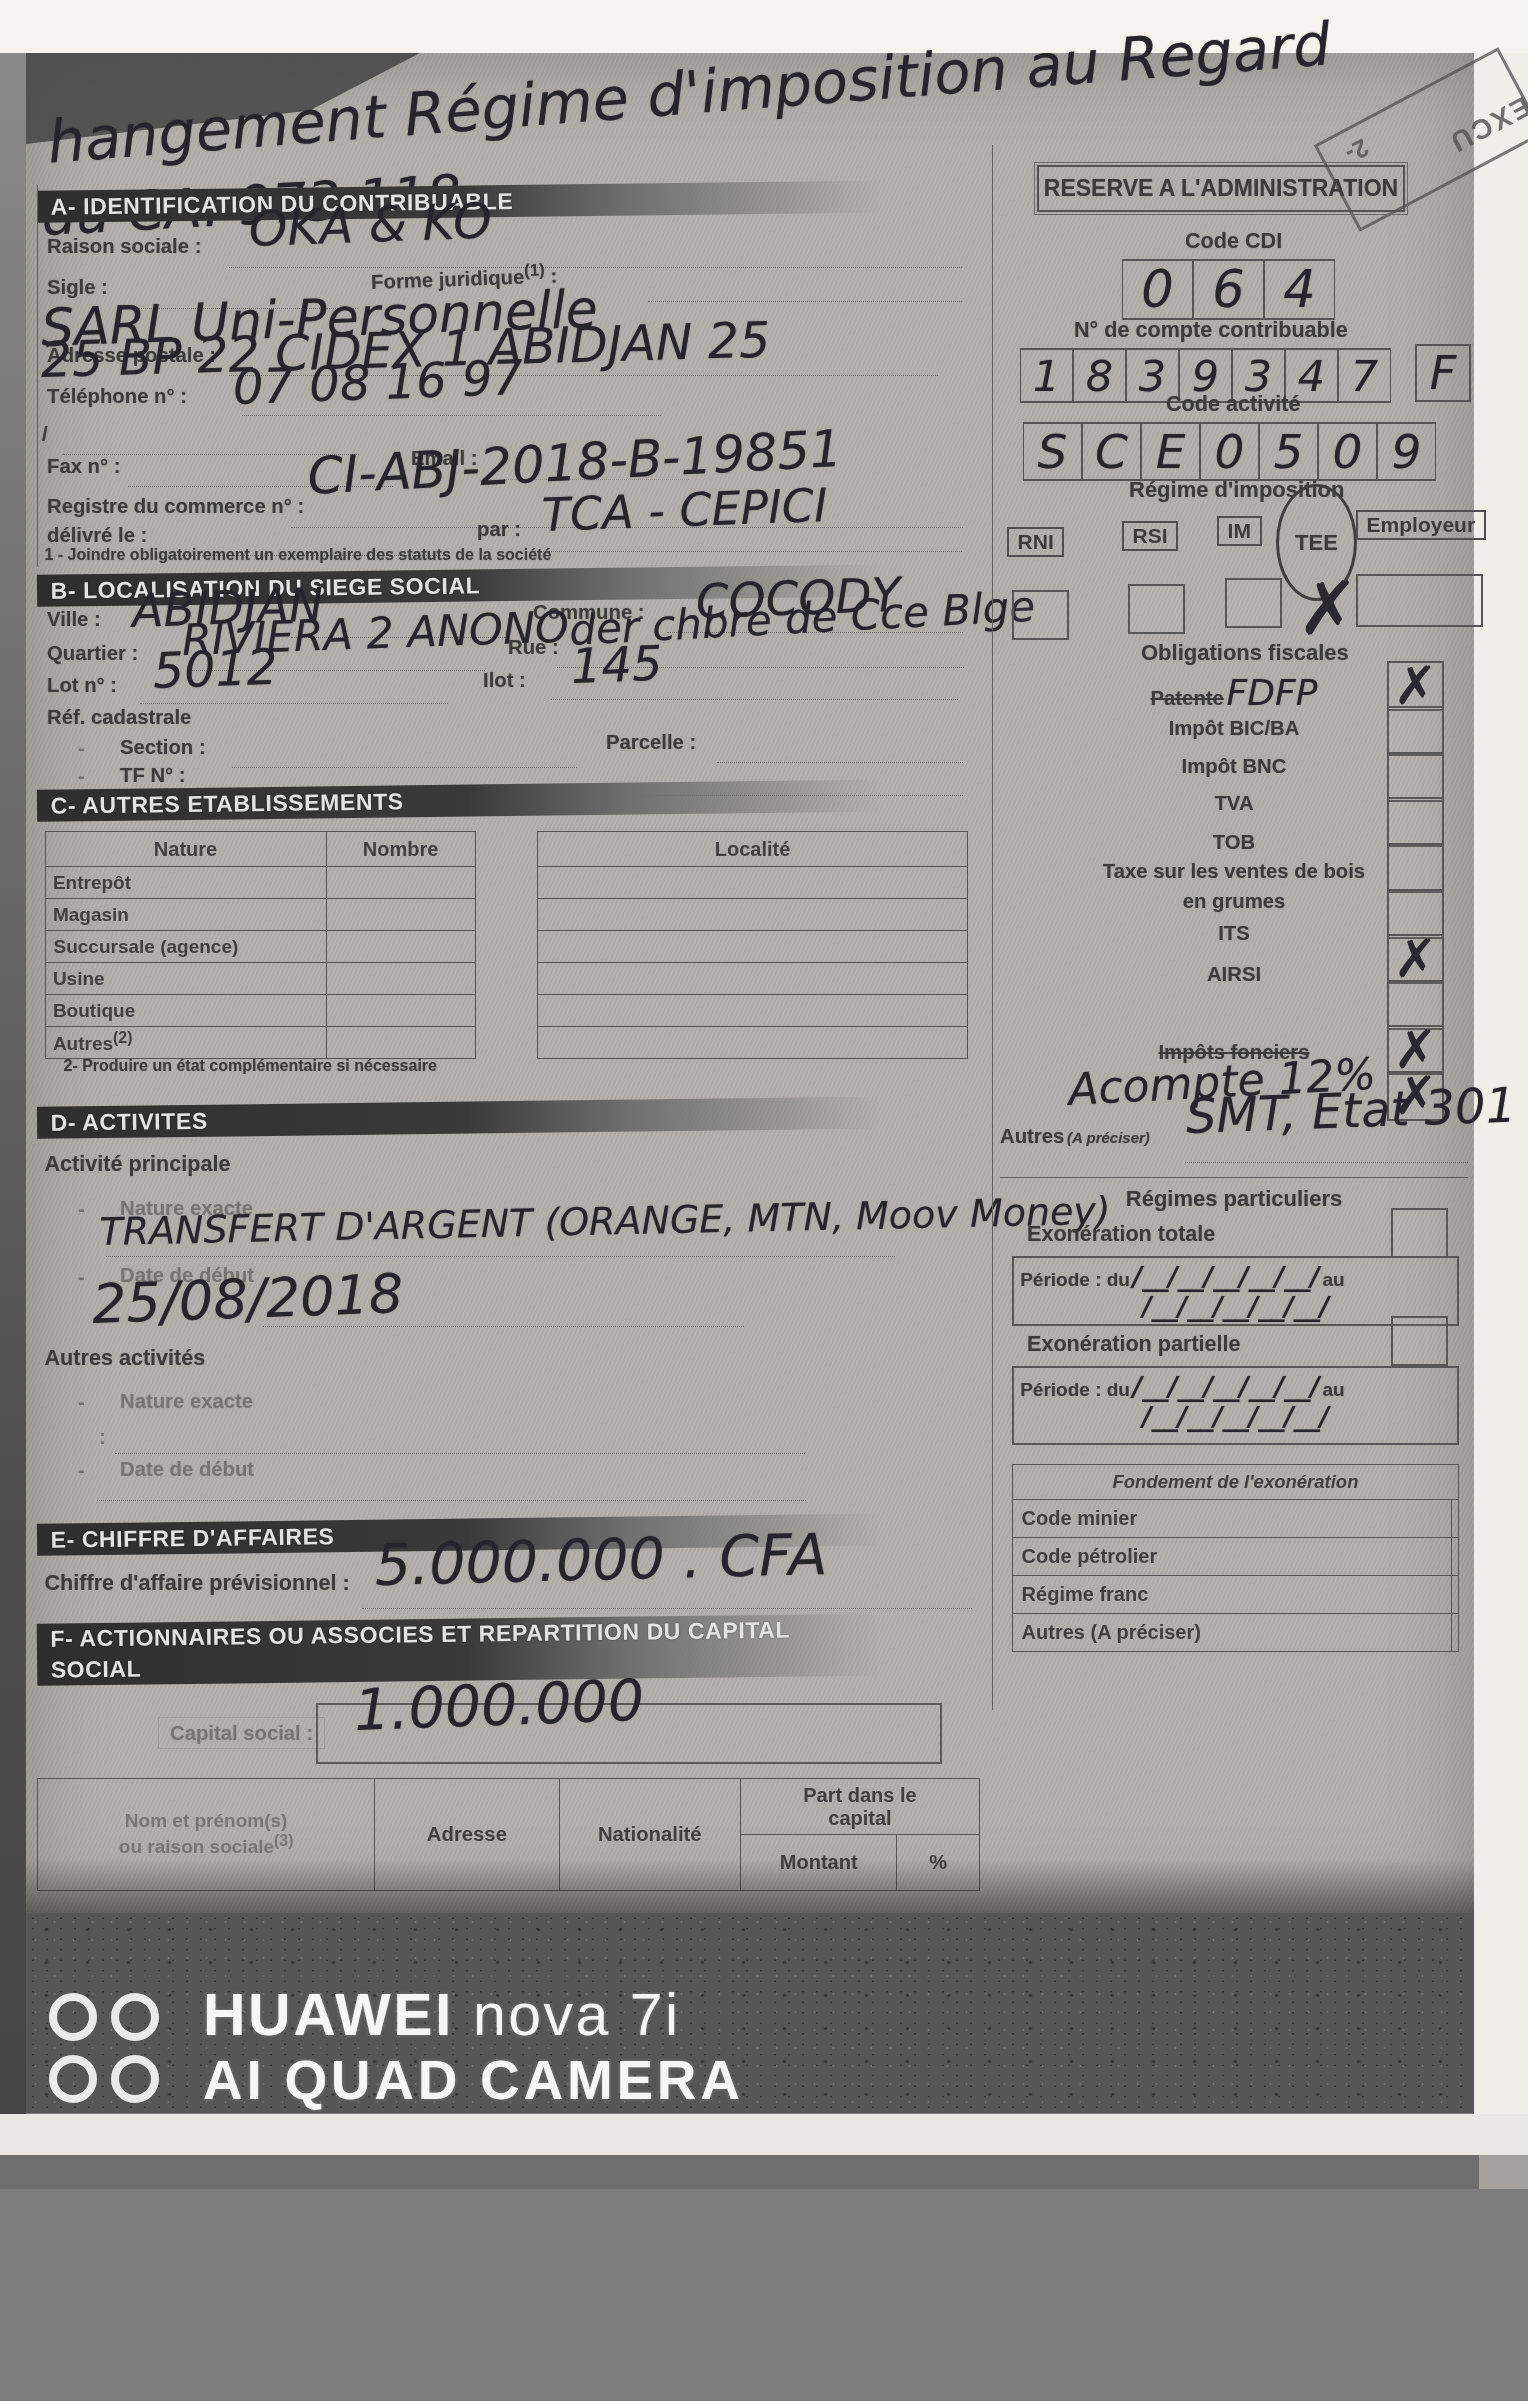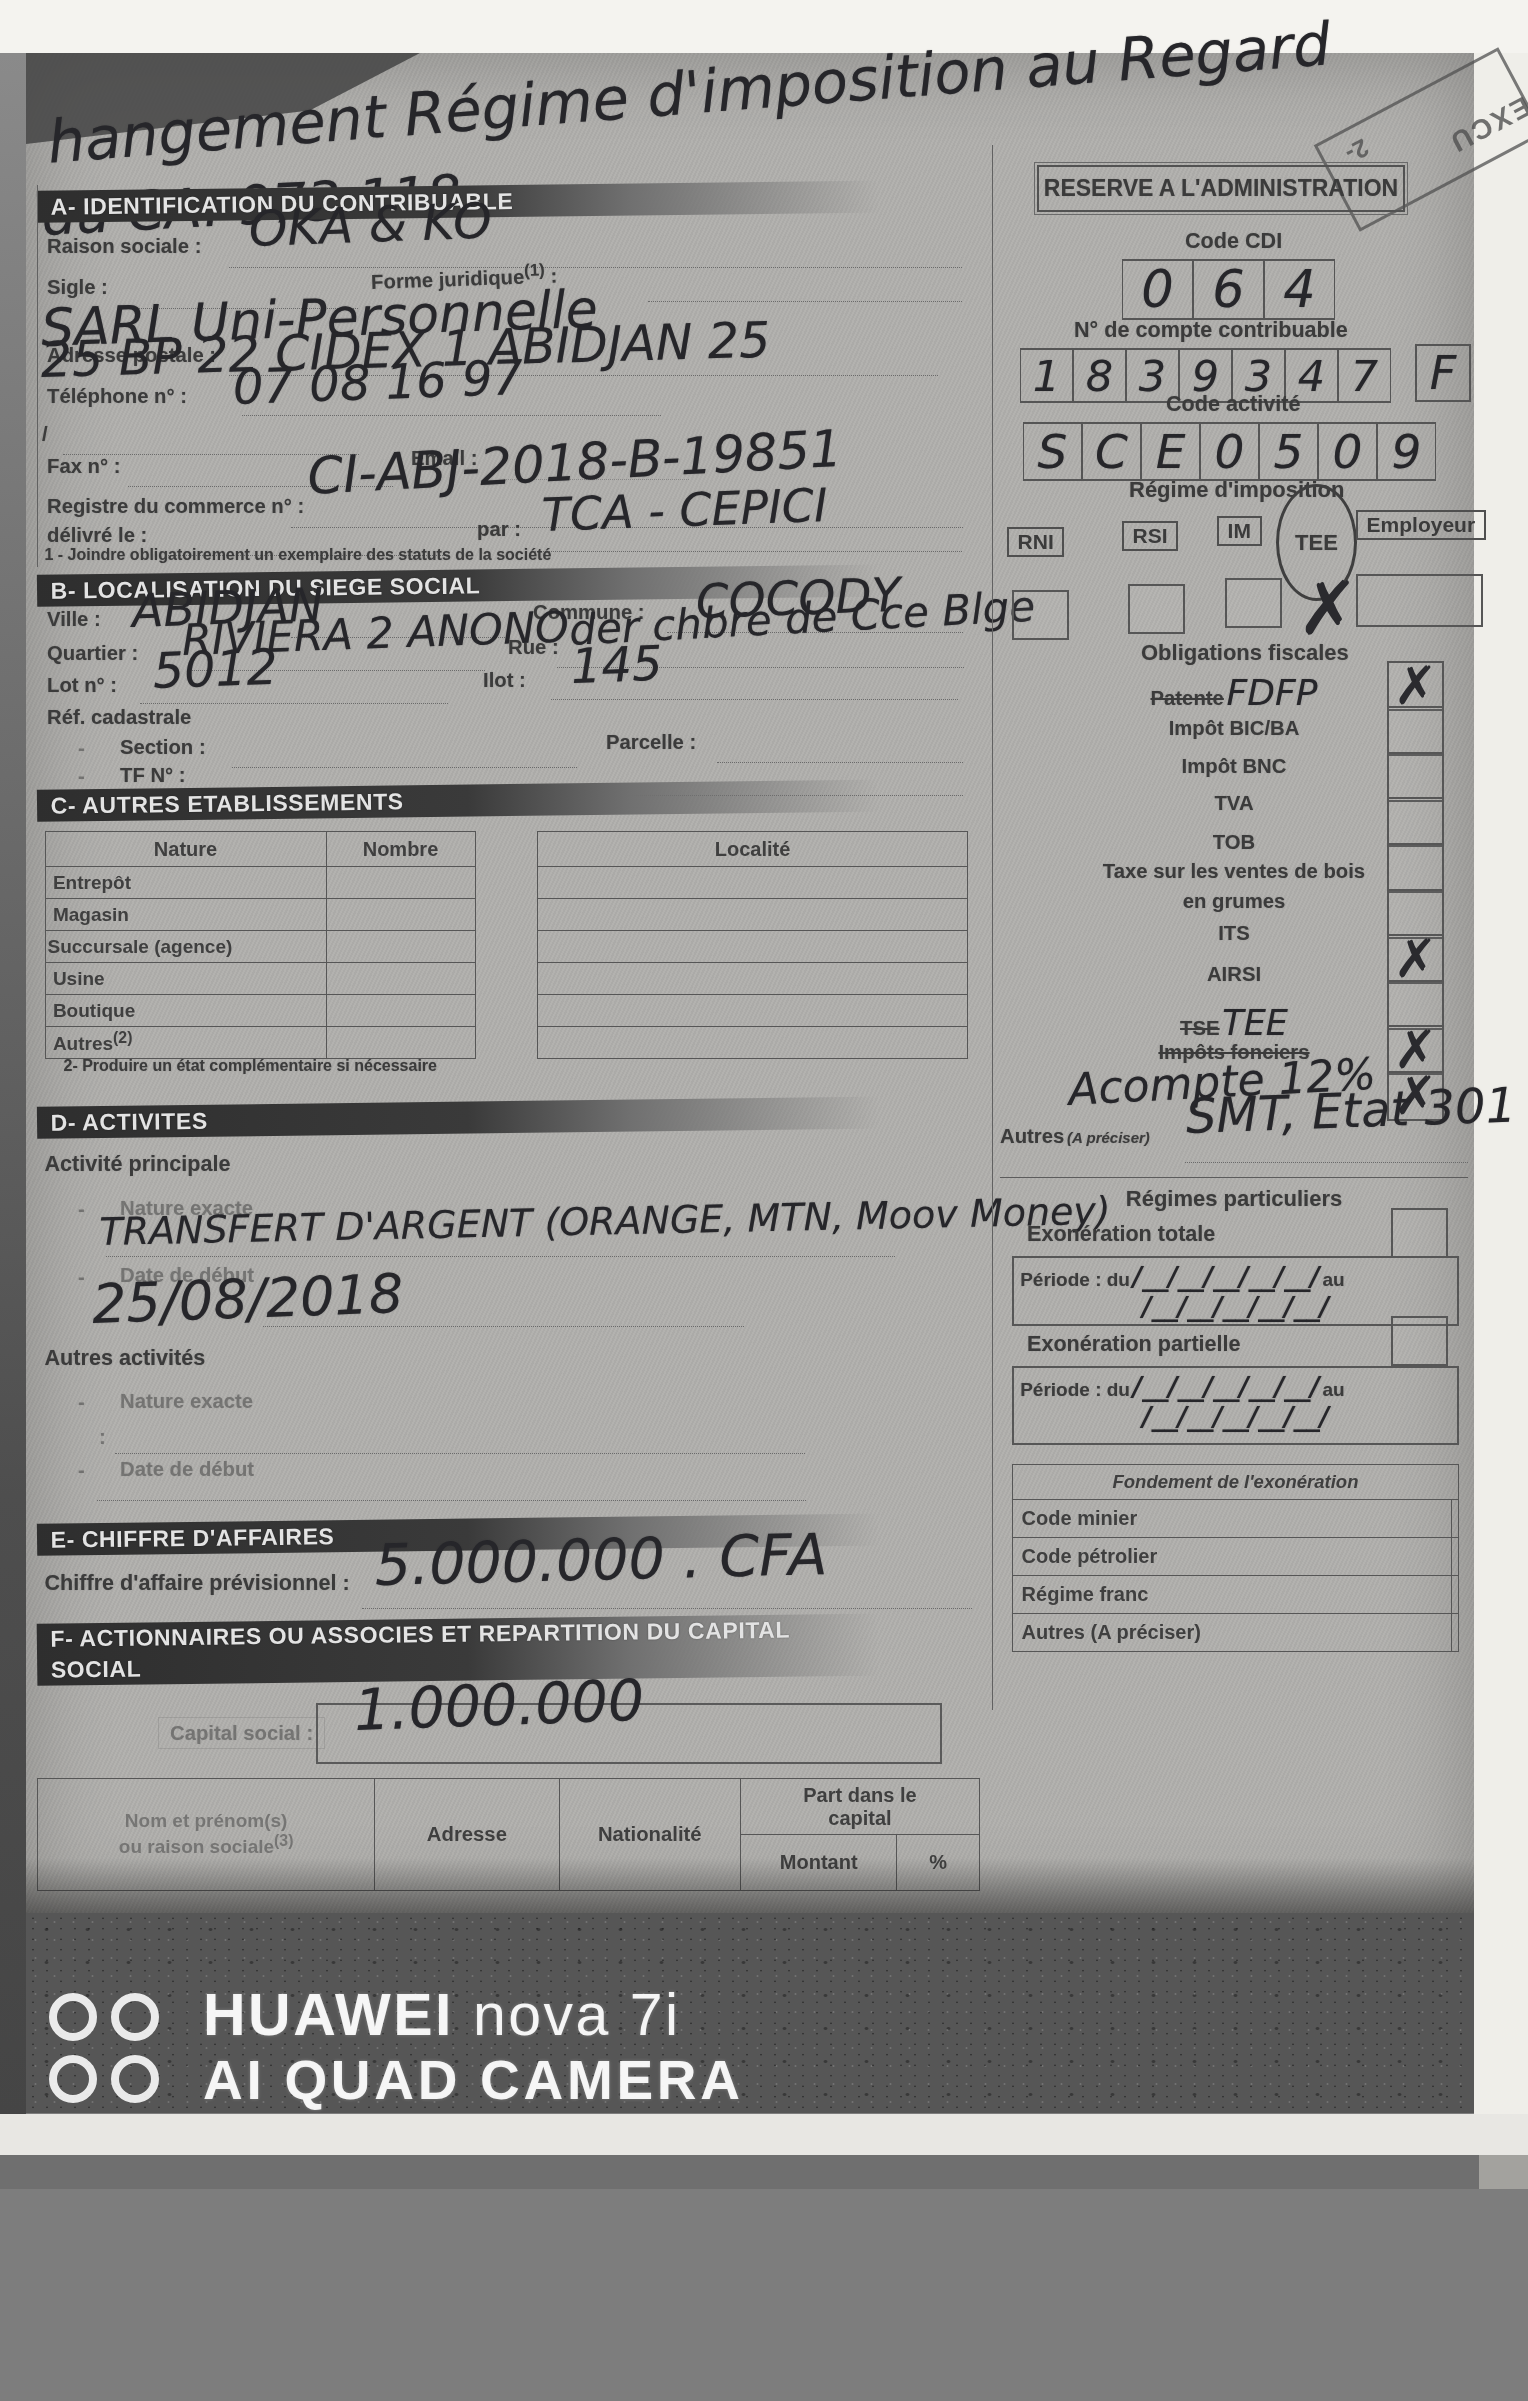--- a/index.html
+++ b/index.html
@@ -168,21 +168,21 @@
       </tr>
       <tr style="height:32px;">
             <td style="font-size:19px;padding-left:7.4px;">Entrepôt</td>
             <td></td>
           </tr>
       <tr style="height:32px;">
             <td style="font-size:19px;padding-left:7.4px;">Magasin</td>
             <td></td>
           </tr>
       <tr style="height:32px;">
-            <td style="font-size:19px;padding-left:2px;" class="dim2">Succursale (agence)</td>
+            <td style="font-size:19px;padding-left:8px;" class="dim2">Succursale (agence)</td>
             <td></td>
           </tr>
       <tr style="height:32px;">
             <td style="font-size:19px;padding-left:7.4px;">Usine</td>
             <td></td>
           </tr>
       <tr style="height:32px;">
             <td style="font-size:19px;padding-left:7.4px;">Boutique</td>
             <td></td>
           </tr>
@@ -391,24 +391,20 @@
     <div class="abs ckbox" style="left:1361px;top:836px;"></div>
 
     <div class="abs lbl" style="left:974px;top:869px;width:468px;text-align:center;">ITS</div>
     <div class="abs ckbox" style="left:1361px;top:881px;">
         <span class="xm">✗</span>
       </div>
 
     <div class="abs lbl" style="left:974px;top:910px;width:468px;text-align:center;">AIRSI</div>
     <div class="abs ckbox" style="left:1361px;top:927px;"></div>
 
-    <div class="abs" style="left:974px;top:950px;width:468px;text-align:center;">
-      <span class="lbl" style="text-decoration:line-through;">TSE</span>
-      <span class="hw" style="font-size:35px;">TEE</span>
-    </div>
     <div class="abs ckbox" style="left:1361px;top:972px;">
         <span class="xm">✗</span>
       </div>
 
     <div class="abs lbl" style="left:974px;top:988px;width:468px;text-align:center;text-decoration:line-through;">Impôts fonciers</div>
     <div class="abs hw" style="left:1041px;top:1011px;font-size:44px;transform:rotate(-3deg);">Acompte 12%</div>
     <div class="abs ckbox" style="left:1361px;top:1018px;">
         <span class="xm">✗</span>
       </div>
 

